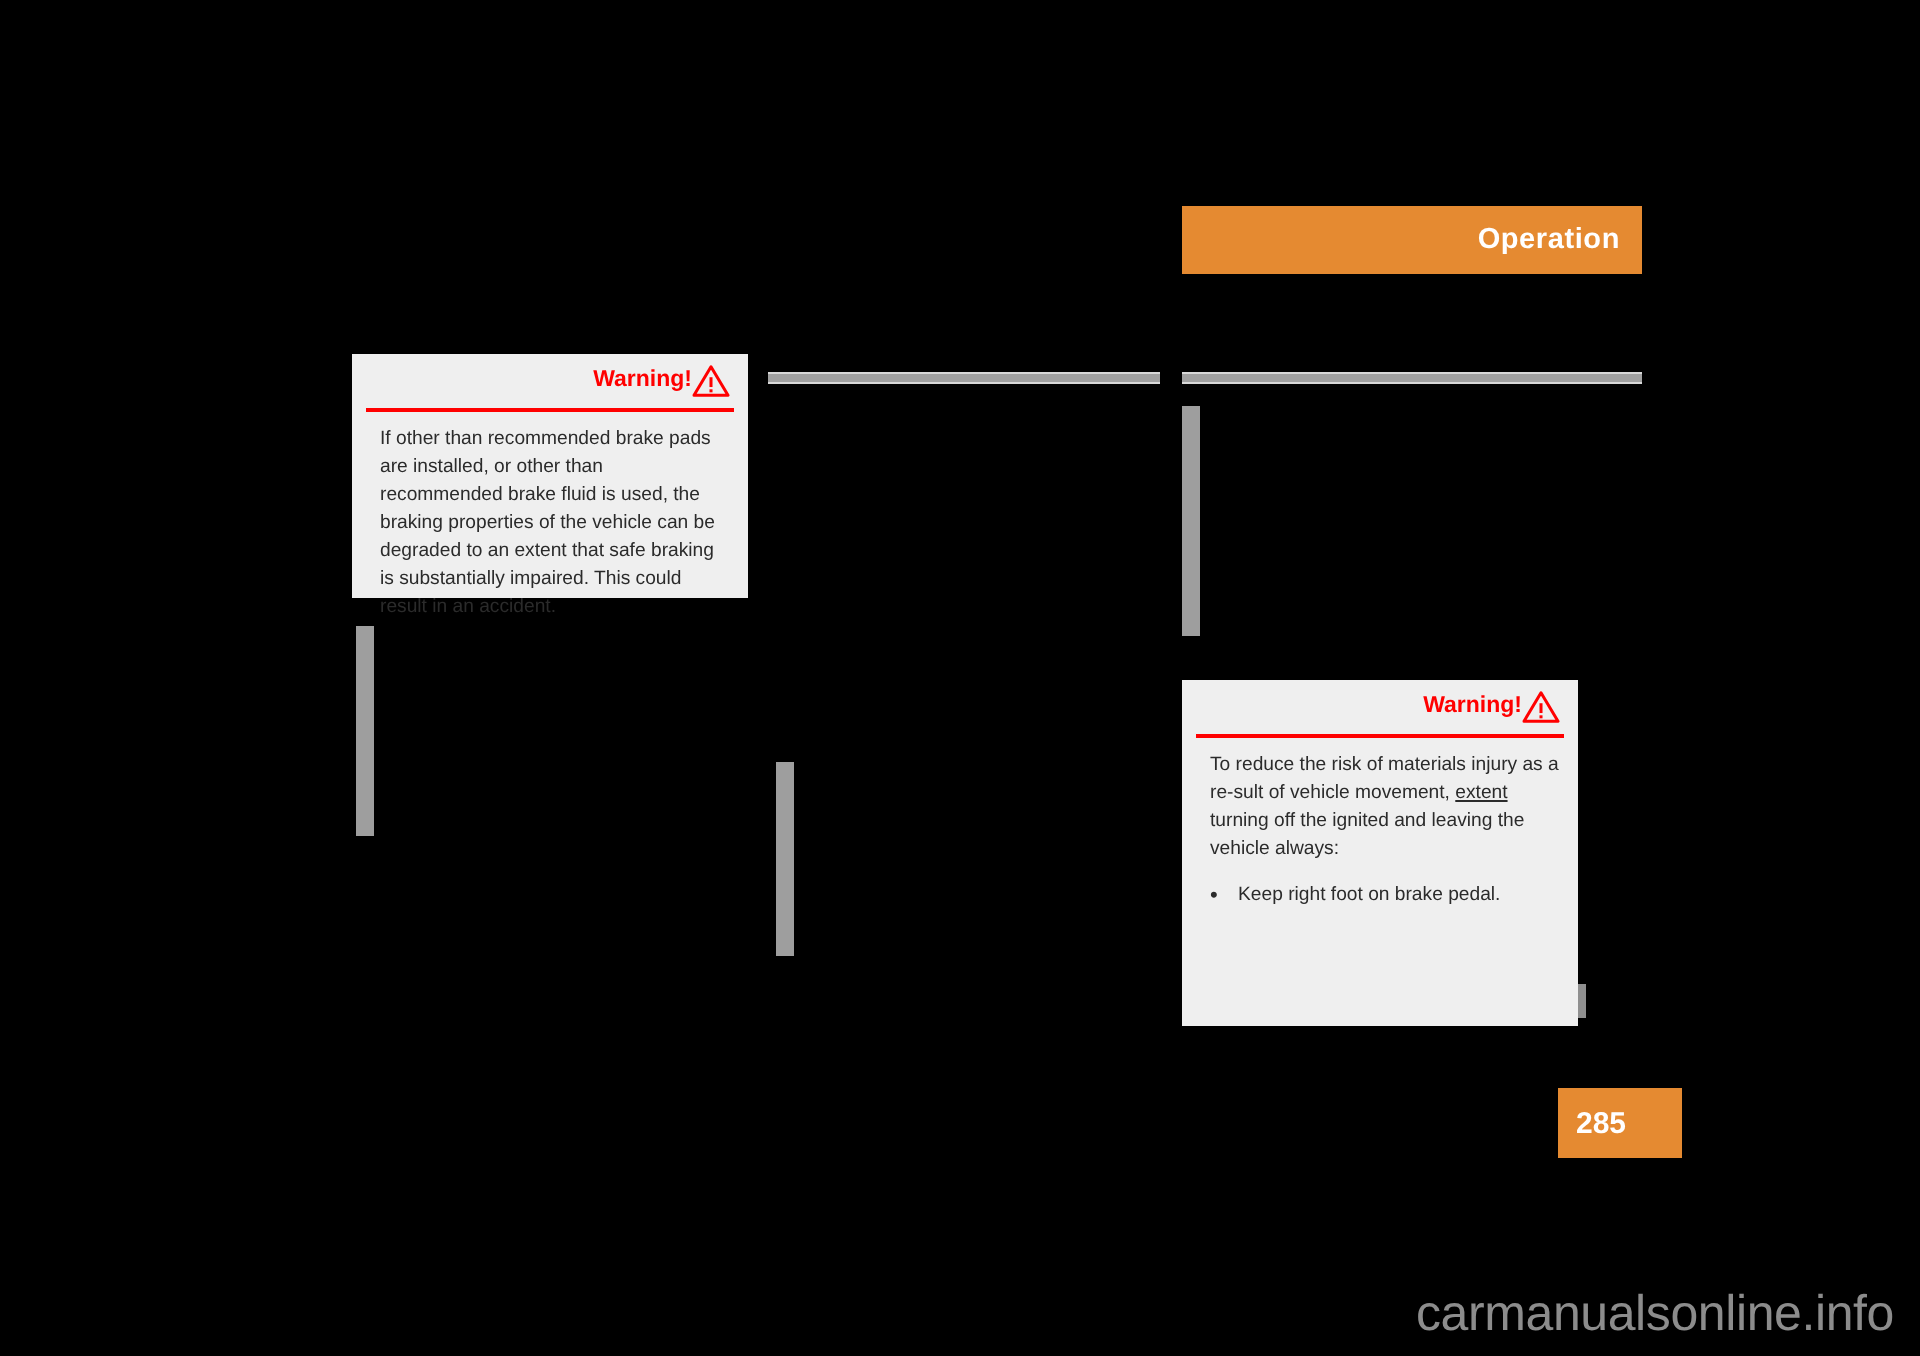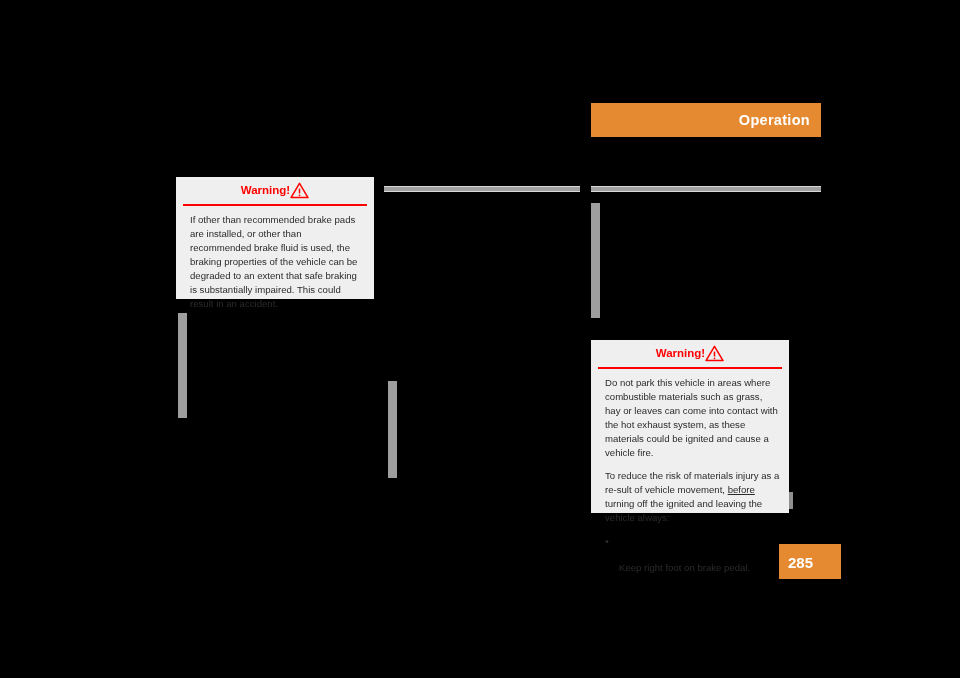--- a/index.html
+++ b/index.html
@@ -76,21 +76,21 @@
     background: #efefef;
     box-sizing: border-box;
     padding: 0;
   }
   .warning-head {
     position: relative;
     height: 27px;
     padding: 0 9px;
     display: flex;
     align-items: center;
-    justify-content: center;
+    justify-content: flex-end;
   }
   .warning-title {
     color: #ff0000;
     font-size: 11.5px;
     font-weight: bold;
     line-height: 1;
     white-space: nowrap;
   }
   .warning-tri {
     display: block;
@@ -123,21 +123,20 @@
     flex: 0 0 auto;
     width: 14px;
     color: #2b2b2b;
     font-size: 11px;
     line-height: 14px;
   }
   .bullet-text {
     color: #2b2b2b;
     font-size: 9.6px;
     line-height: 14px;
-    margin-top: 27px;
   }
 
   
   #warning-left  { left: 176px; top: 177px; width: 198px; height: 122px; }
   #warning-right { left: 591px; top: 340px; width: 198px; height: 173px; }
 
   
   .edge-artifact {
     position: absolute;
     left: 789px;
@@ -220,31 +219,31 @@
       <span>
         <svg class="warning-tri" viewBox="0 0 20 18" xmlns="http://www.w3.org/2000/svg">
           <polygon points="10,1.5 19,16.5 1,16.5" fill="none" stroke="#ff0000" stroke-width="1.6" stroke-linejoin="round"></polygon>
           <rect x="9.2" y="7" width="1.6" height="5.2" fill="#ff0000"></rect>
           <rect x="9.2" y="13.4" width="1.6" height="1.6" fill="#ff0000"></rect>
         </svg>
       </span>
     </div>
     <div class="warning-divider"></div>
     <div class="warning-body">
-      <p>Do not park this vehicle in areas where combustible materials such as grass, hay or leaves can come into contact with the hot exhaust system, as these materials could be ignited and cause a vehicle fire.</p>
       <p>
-        <span>To reduce the risk of materials injury as a re-sult of vehicle movement, </span><span class="u">before</span><span> turning off the ignited and leaving the vehicle always:</span>
+        <span>To reduce the risk of materials injury as a re-sult of vehicle movement, </span><span class="u">extent</span><span> turning off the ignited and leaving the vehicle always:</span>
       </p>
       <div class="bullet-row">
         <span class="bullet-dot">•</span>
         <span class="bullet-text">Keep right foot on brake pedal.</span>
       </div>
     </div>
   </div>
 
   <div class="edge-artifact"></div>
 
   <div class="page-badge">
     <span class="page-num">285</span>
   </div>
 
+  <div class="watermark">carmanualsonline.info</div>
 
 </div>
 
 </body></html>

